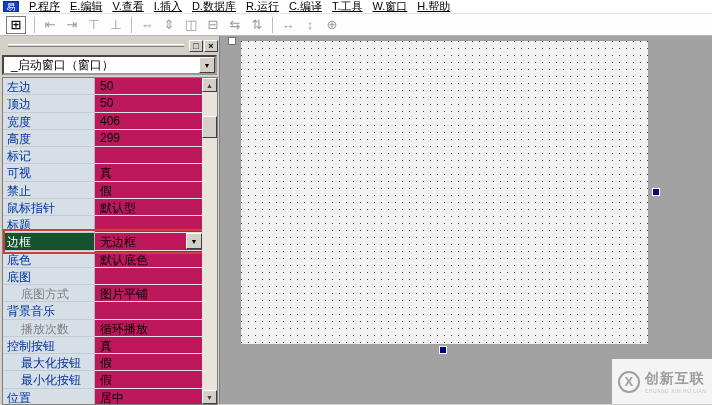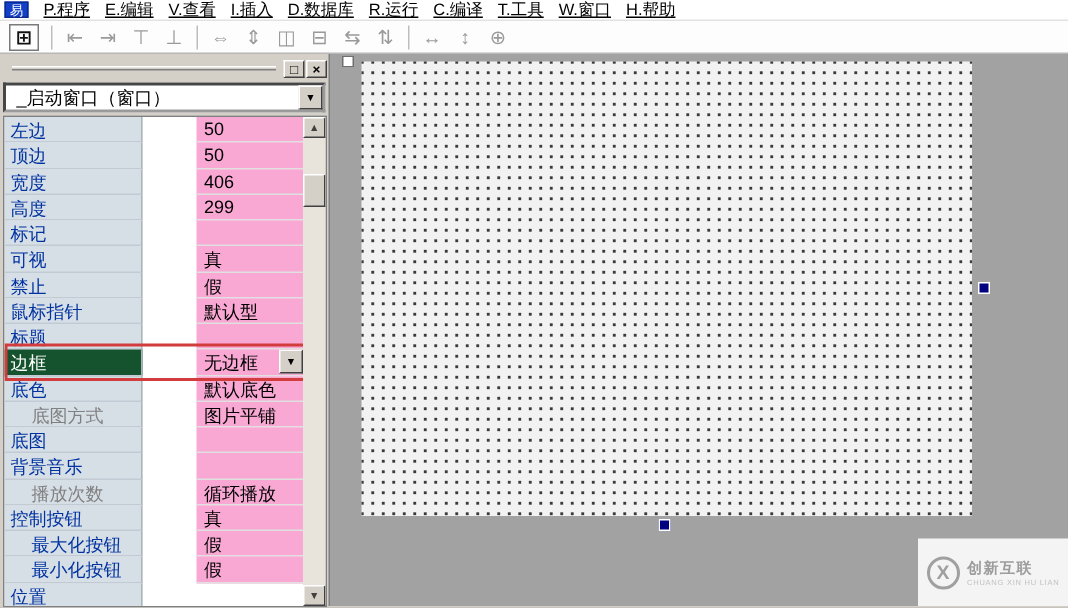--- a/index.html
+++ b/index.html
@@ -40,22 +40,22 @@
     border-color:#fff #404040 #404040 #fff; font-size:7px; display:flex;
     align-items:center; justify-content:center; color:#000; }
 
   .pgrid { position:relative; height:328px; border:1px solid #808080; background:#fff;
     padding-right:15px; overflow:hidden; }
   .prow { display:flex; height:17.25px; font-size:12px; }
   .plabel { width:92px; background:#d6dee6; color:#0033a0; padding:1px 0 0 4px;
     border-bottom:1px solid #c2cbd3; border-right:1px solid #aab4bc; white-space:nowrap; overflow:hidden; }
   .plabel.indent { padding-left:18px; }
   .plabel.gray { color:#808080; }
-  .pvalue { flex:1; background:#f9a8d4; color:#000; padding:1px 0 0 5px;
-    border-bottom:1px solid #e0e0e0; white-space:nowrap; position:relative; overflow:hidden;margin-left:36px; }
+  .pvalue { flex:1; background:#be185d; color:#000; padding:1px 0 0 5px;
+    border-bottom:1px solid #e0e0e0; white-space:nowrap; position:relative; overflow:hidden; }
   .prow.sel .plabel { background:#14532d; color:#fff; }
   .vbtn { position:absolute; right:0; top:0; width:16px; height:16px; background:#d4d0c8;
     border:1px solid; border-color:#fff #404040 #404040 #fff; font-size:7px;
     display:flex; align-items:center; justify-content:center; color:#000; }
   .redbox { position:absolute; left:0; top:151px; right:13px; height:25px;
     border:2px solid #d23c3c; pointer-events:none; }
 
   .vscroll { position:absolute; right:0; top:0; bottom:0; width:15px; background:#e8e4dc; }
   .sbtn { position:absolute; left:0; width:15px; height:14px; background:#d4d0c8;
     border:1px solid; border-color:#fff #404040 #404040 #fff; font-size:7px;
@@ -75,21 +75,21 @@
   .handle.navy { background:#000080; border:1px solid #fff; }
   .h-tl { left:8px; top:1px; }
   .h-rm { left:432px; top:152px; }
   .h-bm { left:219px; top:310px; }
 
   
   .watermark { position:absolute; right:0; bottom:0; width:100px; height:45px;
     background:#f4f4f4; display:flex; align-items:center; justify-content:center; gap:5px; }
   .wm-circle { width:22px; height:22px; border:2px solid #a0a0a0; border-radius:50%;
     color:#a0a0a0; font-weight:bold; font-size:13px; line-height:18px; text-align:center; }
-  .wm-cn { color:#9c9c9c; font-weight:bold; font-size:10px; letter-spacing:1px; }
+  .wm-cn { color:#9c9c9c; font-weight:bold; font-size:14px; letter-spacing:1px; }
   .wm-en { color:#c2c2c2; font-size:5px; letter-spacing:0.5px; }
 </style>
 </head>
 <body>
 
 <div class="menubar">
   <span class="app-logo">易</span>
   <span class="menu-item">P.程序</span>
   <span class="menu-item">E.编辑</span>
   <span class="menu-item">V.查看</span>
@@ -178,28 +178,28 @@
         <div class="pvalue">
           <span>无边框</span>
           <span class="vbtn">▼</span>
         </div>
       </div>
       <div class="prow">
         <div class="plabel">底色</div>
         <div class="pvalue">默认底色</div>
       </div>
       <div class="prow">
+        <div class="plabel">底图</div>
+        <div class="pvalue"></div>
+      </div>
+      <div class="prow">
         <div class="plabel indent gray">底图方式</div>
         <div class="pvalue">图片平铺</div>
       </div>
       <div class="prow">
-        <div class="plabel">底图</div>
-        <div class="pvalue"></div>
-      </div>
-      <div class="prow">
         <div class="plabel">背景音乐</div>
         <div class="pvalue"></div>
       </div>
       <div class="prow">
         <div class="plabel indent gray">播放次数</div>
         <div class="pvalue">循环播放</div>
       </div>
       <div class="prow">
         <div class="plabel">控制按钮</div>
         <div class="pvalue">真</div>
@@ -207,20 +207,21 @@
       <div class="prow">
         <div class="plabel indent">最大化按钮</div>
         <div class="pvalue">假</div>
       </div>
       <div class="prow">
         <div class="plabel indent">最小化按钮</div>
         <div class="pvalue">假</div>
       </div>
       <div class="prow">
         <div class="plabel">位置</div>
+        <div class="pvalue">居中</div>
       </div>
 
       <div class="redbox"></div>
 
       <div class="vscroll">
         <span class="sbtn up">▲</span>
         <span class="sthumb"></span>
         <span class="sbtn down">▼</span>
       </div>
     </div>

